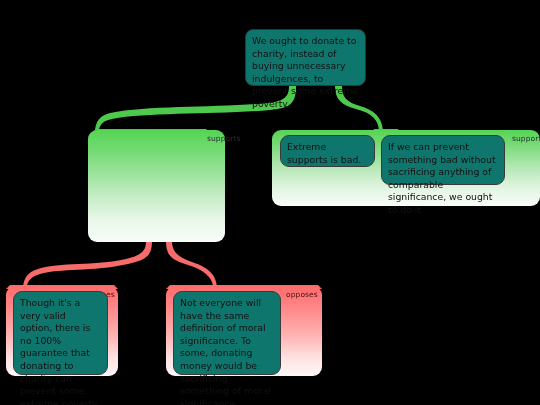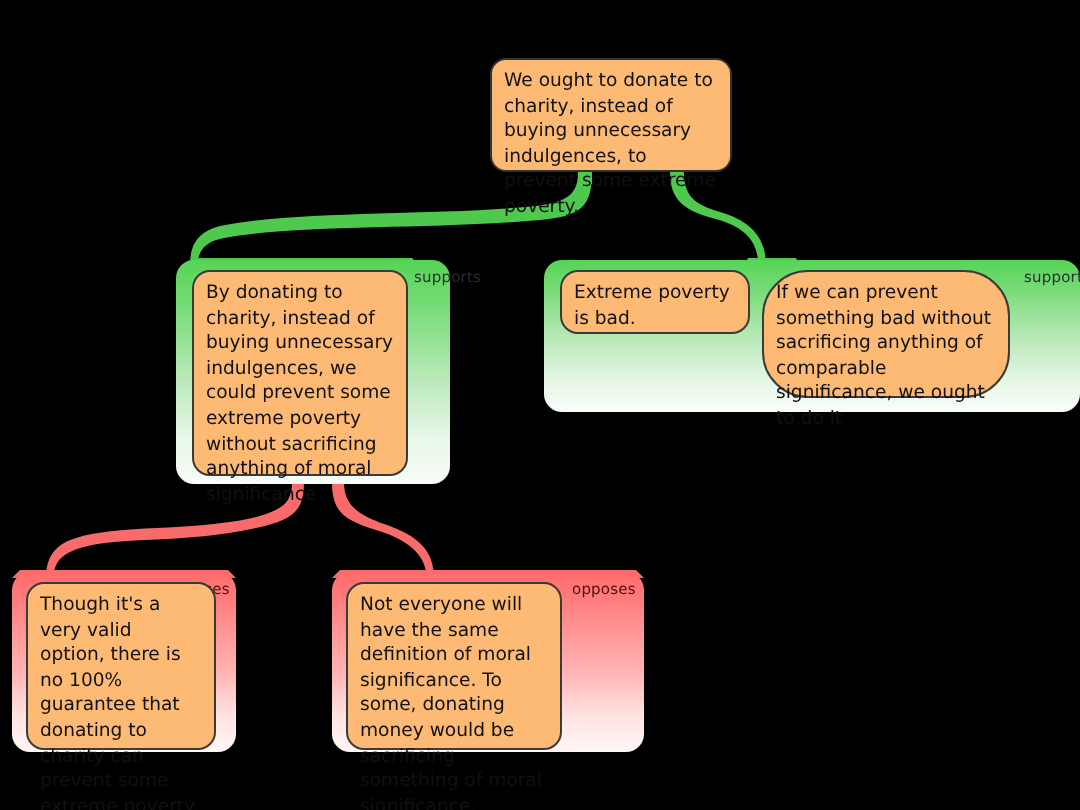--- a/index.html
+++ b/index.html
@@ -38,21 +38,21 @@
     color:#2d2d2d;
     white-space:nowrap;
     letter-spacing:.1px;
     text-align:right;
   }
   .reltag.opp{color:#4a1010;}
 
   
   .claim{
     position:absolute;
-    background:#fdba74;
+    background:#0f766e;
     border:1px solid #3a3a3a;
     border-radius:9px;
     box-sizing:border-box;
     color:#111;
     font-size:9.3px;
     line-height:12.6px;
     padding:5px 6px 4px 6px;
   }
   .claim.root{
     border-color:#333;
@@ -121,23 +121,22 @@
   <div class="reltag" style="left:207px;top:134px;">supports</div>
 
   <div class="reltag" style="left:512px;top:134px;">support</div>
 
   <div class="reltag opp" style="left:83px;top:290px;">opposes</div>
 
   <div class="reltag opp" style="left:286px;top:290px;">opposes</div>
 
   <div class="claim root" style="left:245px;top:29px;width:121px;height:57px;">We ought to donate to charity, instead of buying unnecessary indulgences, to prevent some extreme poverty.</div>
 
-  <div class="claim" style="left:96px;top:135px;width:108px;height:103px;">By donating to charity, instead of buying unnecessary indulgences, we could prevent some extreme poverty without sacrificing anything of moral significance</div>
 
-  <div class="claim" style="left:280px;top:135px;width:95px;height:32px;">Extreme poverty is bad.</div>
+  <div class="claim" style="left:280px;top:135px;width:95px;height:32px;">Extreme supports is bad.</div>
 
-  <div class="claim" style="left:381px;top:135px;width:124px;height:64px;border-radius:23px;">If we can prevent something bad without sacrificing anything of comparable significance, we ought to do it</div>
+  <div class="claim" style="left:381px;top:135px;width:124px;height:50px;">If we can prevent something bad without sacrificing anything of comparable significance, we ought to do it</div>
 
   <div class="claim" style="left:13px;top:291px;width:95px;height:84px;">Though it's a very valid option, there is no 100% guarantee that donating to charity can prevent some extreme poverty.</div>
 
   <div class="claim" style="left:173px;top:291px;width:108px;height:84px;">Not everyone will have the same definition of moral significance. To some, donating money would be sacrificing something of moral significance.</div>
 
 </div>
 
 </body></html>

